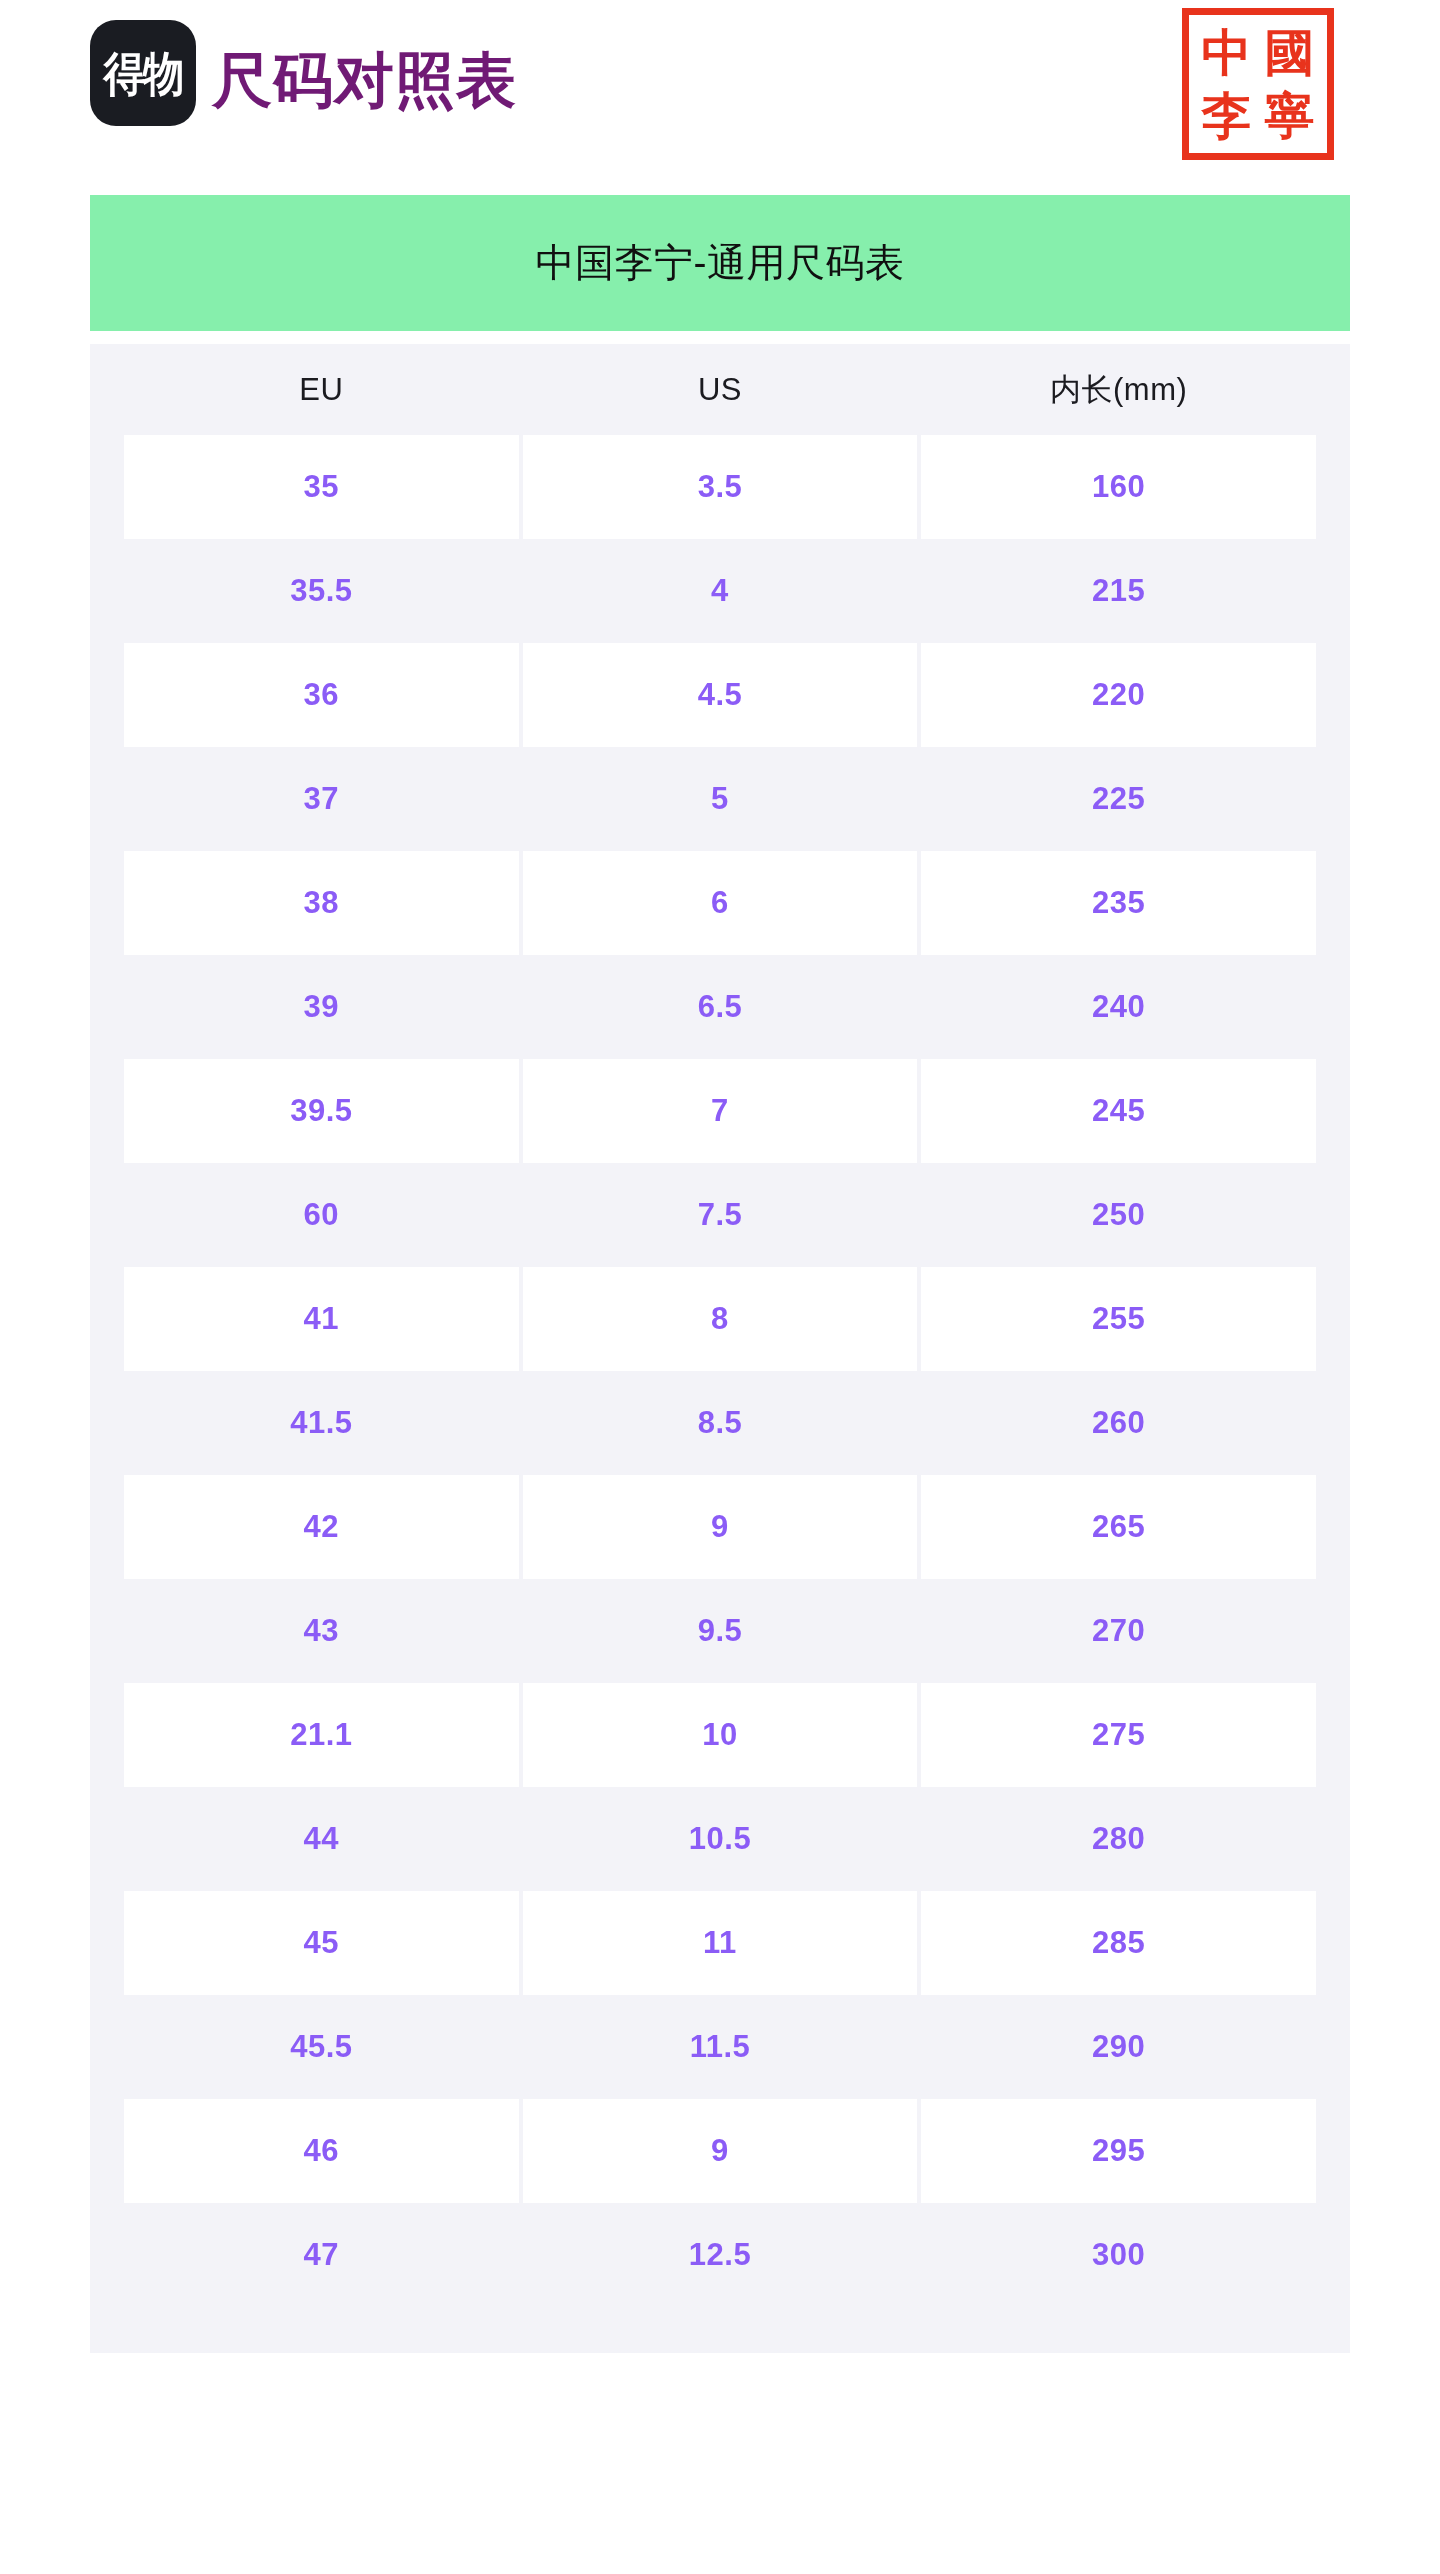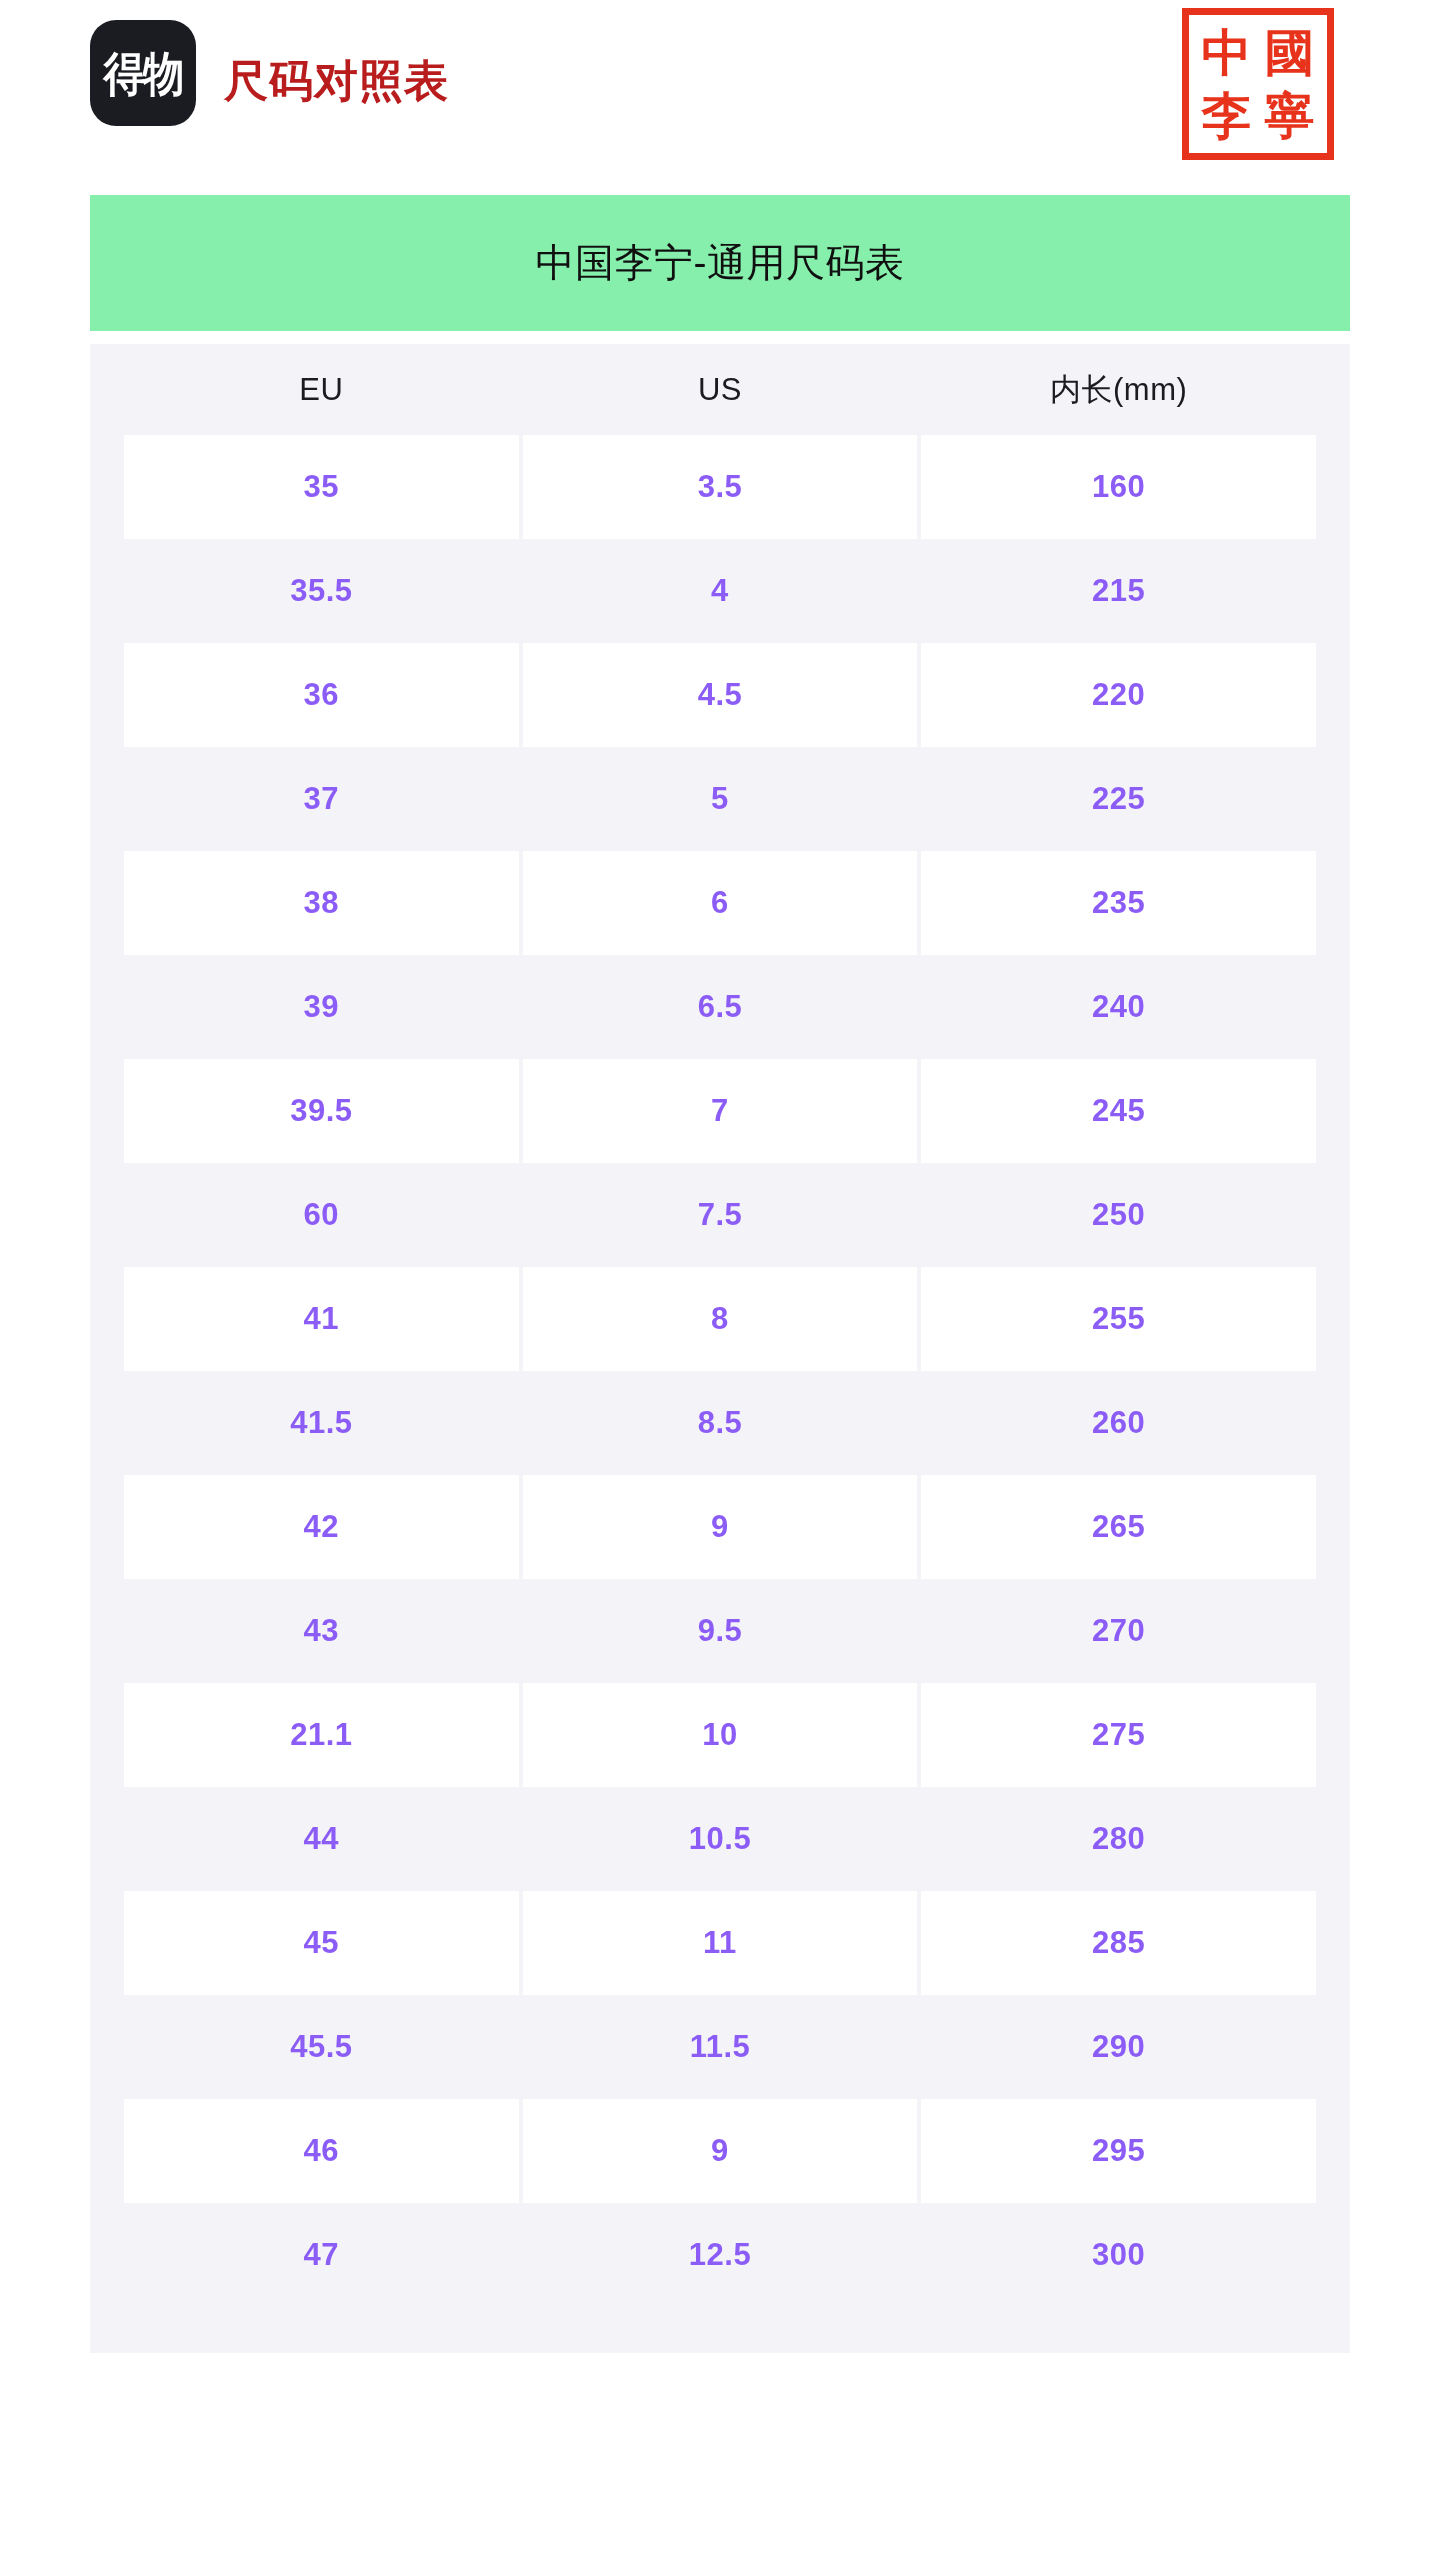--- a/index.html
+++ b/index.html
@@ -23,21 +23,21 @@
     height: 195px;
     padding: 0;
   }
 
   .brand-block {
     position: absolute;
     left: 90px;
     top: 20px;
     display: flex;
     align-items: center;
-    gap: 28px;
+    gap: 16px;
   }
 
   .dewu-logo {
     width: 106px;
     height: 106px;
     background: #1a1c22;
     border-radius: 26px;
     display: flex;
     align-items: center;
     justify-content: center;
@@ -48,23 +48,23 @@
     color: #ffffff;
     font-size: 47px;
     font-weight: 700;
     line-height: 1;
     letter-spacing: -2px;
     font-family: "DejaVu Sans", "Liberation Sans", sans-serif;
     transform: scaleX(0.88);
   }
 
   .header-title {
-    font-size: 44px;
-    font-weight: 700;
-    color: #b91c1c;
+    font-size: 60px;
+    font-weight: 700;
+    color: #701a75;
     line-height: 1;
     letter-spacing: 1px;
     white-space: nowrap;
     margin-top: 16px;
   }
 
   
   .lining-seal {
     position: absolute;
     right: 106px;

